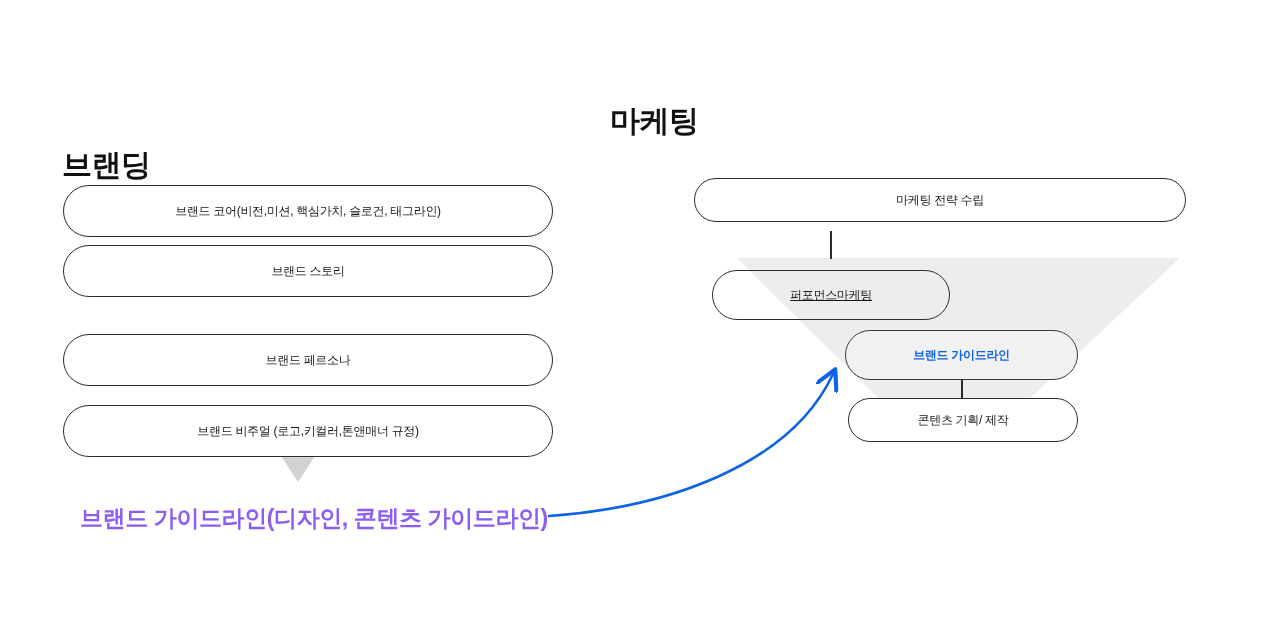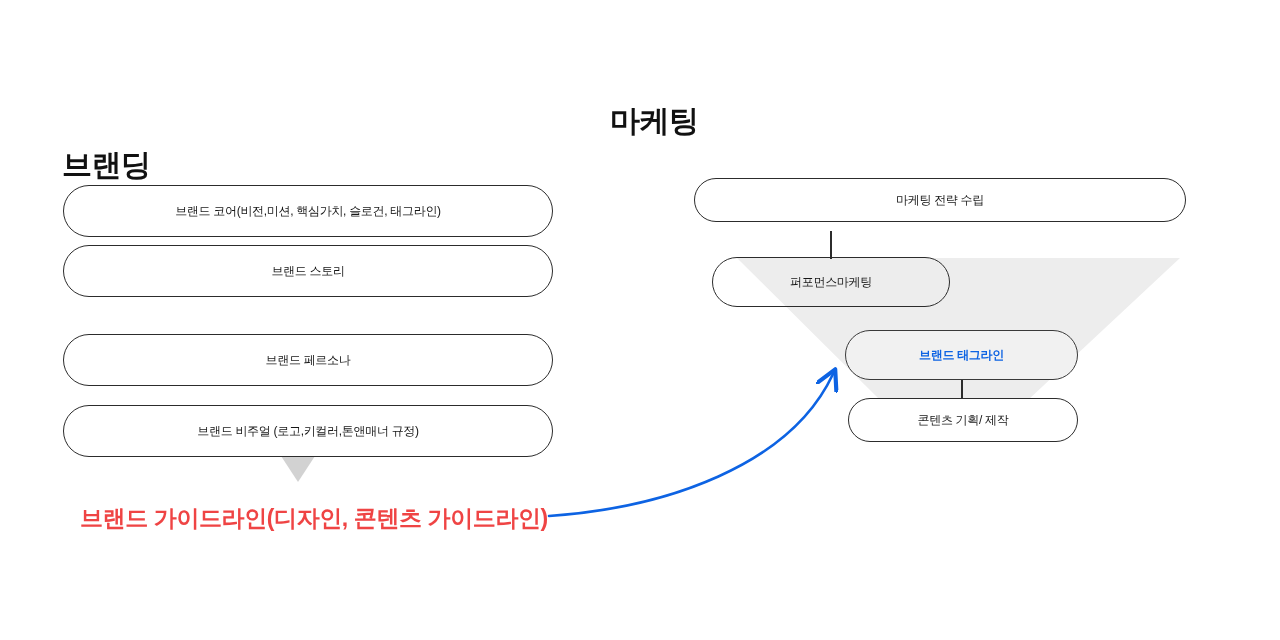--- a/index.html
+++ b/index.html
@@ -55,27 +55,27 @@
   .p2 { top: 245px; }
   .p3 { top: 334px; text-align: right; }
   .p4 { top: 405px; }
 
   .callout {
     position: absolute;
     left: 80px;
     top: 503px;
     font-size: 23px;
     font-weight: bold;
-    color: #ef4444;
+    color: #8b5cf6;
     letter-spacing: -0.4px;
     white-space: nowrap;
   }
 
   .m-top   { left: 694px; top: 178px; width: 492px; height: 44px; }
-  .m-perf  { left: 712px; top: 257px; width: 238px; height: 50px; }
+  .m-perf  { left: 712px; top: 270px; width: 238px; height: 50px; text-decoration: underline; }
   .m-cont  { left: 970px; top: 257px; width: 220px; height: 50px; }
   .m-guide {
     left: 845px; top: 330px; width: 233px; height: 50px;
     font-weight: bold;
     color: #0d63e3;
     border-color: #3a3a3a;
   }
   .m-prod  { left: 848px; top: 398px; width: 230px; height: 44px; }
 </style>
 </head>
@@ -102,21 +102,21 @@
     <div class="pill b-pill p2">브랜드 스토리</div>
     <div class="pill b-pill p3">브랜드 페르소나</div>
     <div class="pill b-pill p4">브랜드 비주얼 (로고,키컬러,톤앤매너 규정)</div>
 
     <div class="callout">브랜드 가이드라인(디자인, 콘텐츠 가이드라인)</div>
 
     <div class="title" style="left:610px; top:101px;">마케팅</div>
 
     <div class="pill m-top">마케팅 전략 수립</div>
     <div class="pill transparent m-perf">퍼포먼스마케팅</div>
-    <div class="pill gray-fill m-guide">브랜드 태그라인</div>
+    <div class="pill gray-fill m-guide">브랜드 가이드라인</div>
     <div class="pill m-prod">콘텐츠 기획/ 제작</div>
   </div>
 
   <svg class="layer decor-front" viewBox="0 0 1280 640">
     <defs>
       <marker id="arrowhead" markerWidth="9" markerHeight="9" refX="6" refY="4.5" orient="auto" markerUnits="strokeWidth">
         <path d="M0.5,0.5 L8,4.5 L0.5,8.5" fill="none" stroke="#0d63e3" stroke-width="1.6" stroke-linecap="round" stroke-linejoin="round"></path>
       </marker>
     </defs>
     <path d="M 549 516 C 665 508, 790 466, 833 374" fill="none" stroke="#0d63e3" stroke-width="2.6" stroke-linecap="round" marker-end="url(#arrowhead)"></path>

